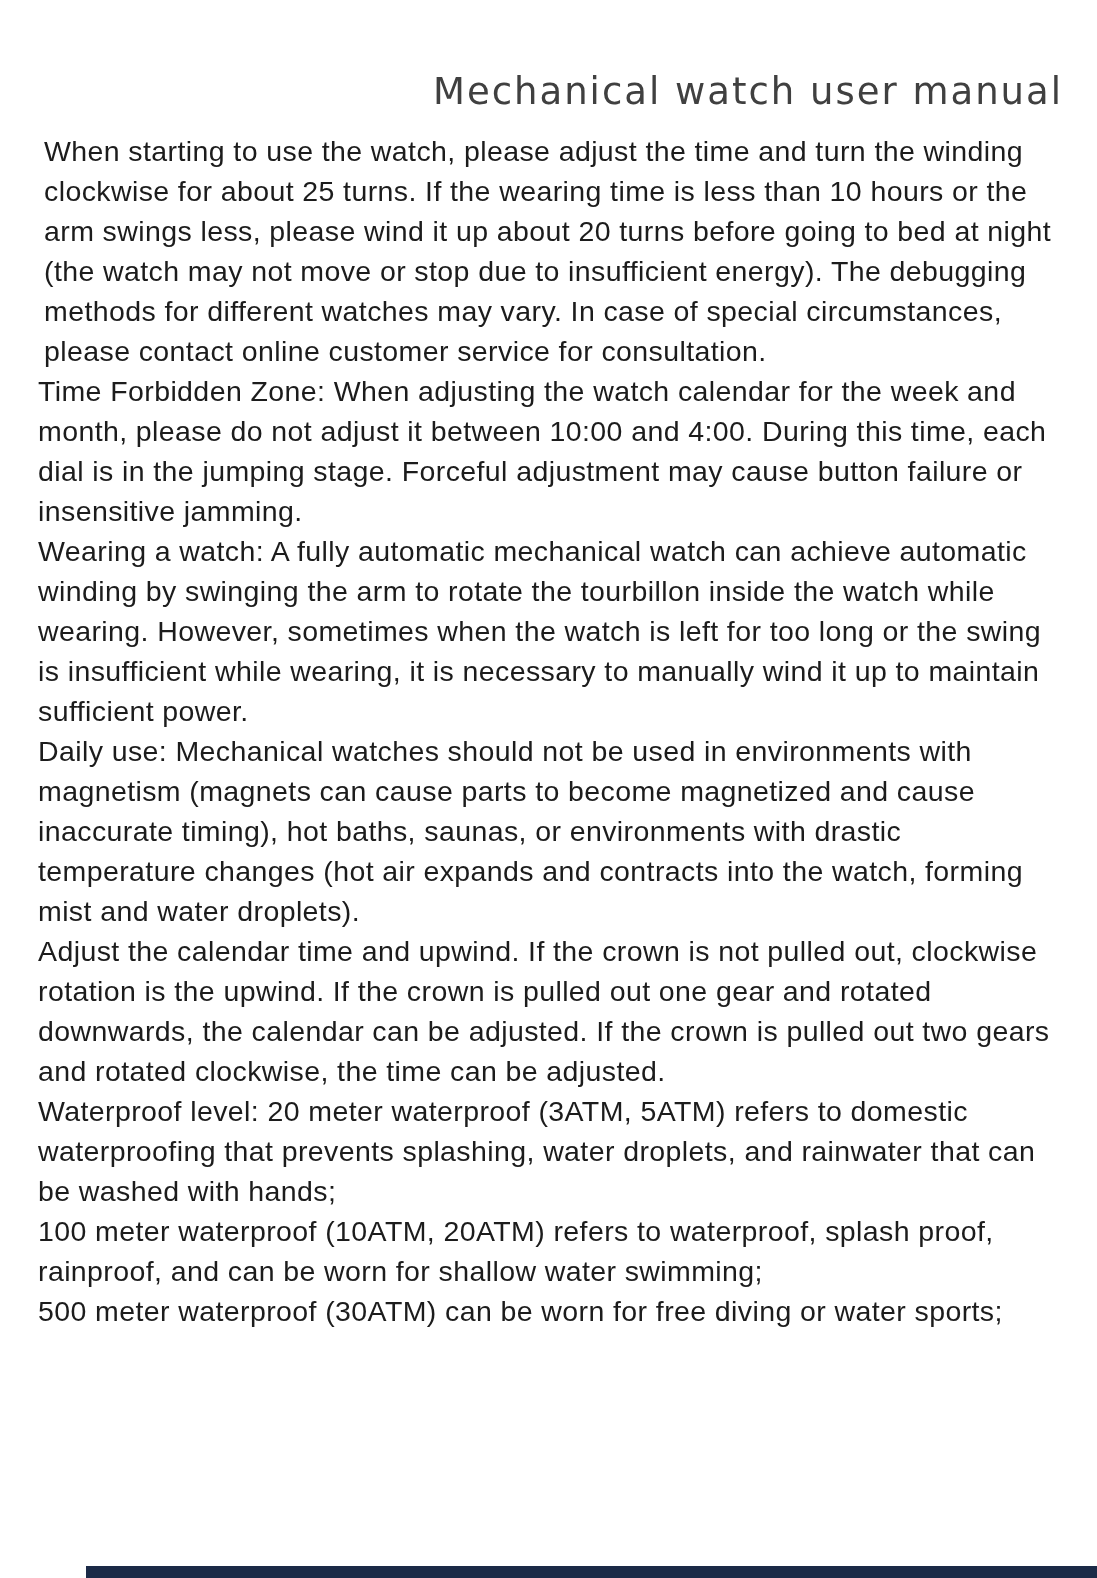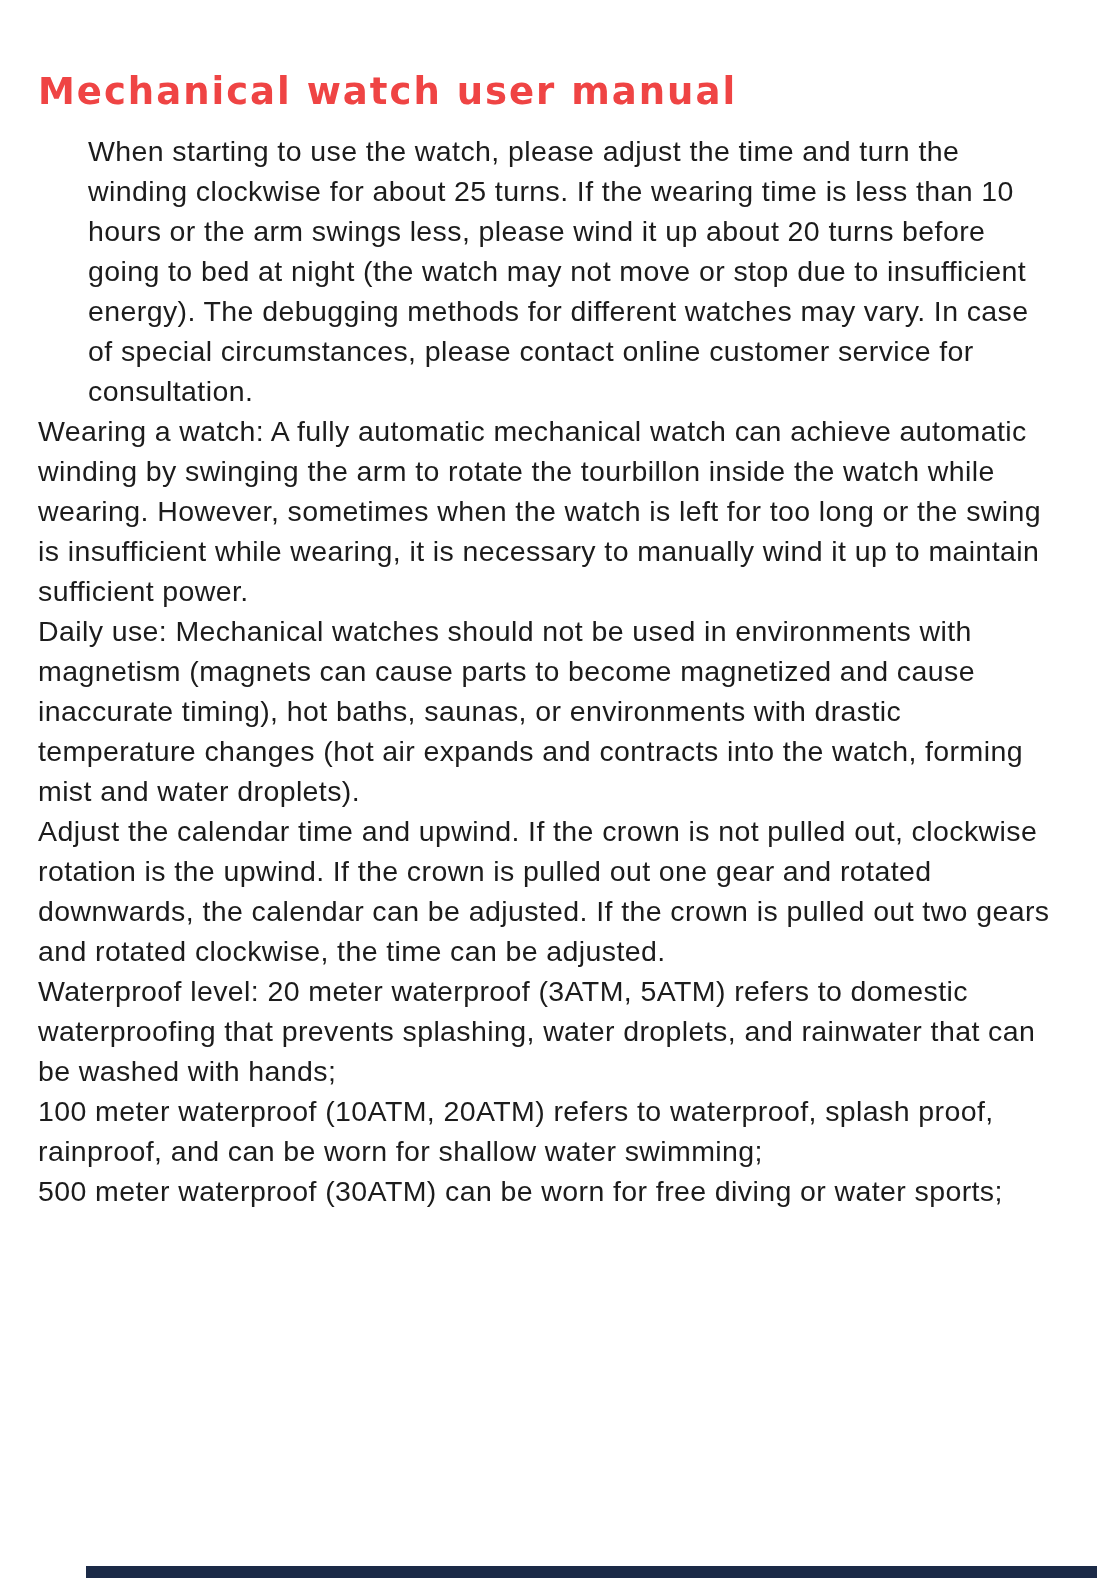--- a/index.html
+++ b/index.html
@@ -17,58 +17,58 @@
   }
   .page {
     box-sizing: border-box;
     width: 1097px;
     height: 1578px;
     padding: 70px 34px 0 38px;
     background: #ffffff;
   }
   .doc-title {
     margin: 0 0 18px 0;
-    text-align: left;
+    text-align: right;
     font-size: 37px;
-    font-weight: 700;
+    font-weight: 400;
     letter-spacing: 2px;
-    color: #ef4444;
+    color: #404040;
     font-family: "DejaVu Sans", "Liberation Sans", sans-serif;
   }
   .doc-body {
     font-size: 28.5px;
     line-height: 40px;
     letter-spacing: 0.4px;
   }
   .doc-paragraph {
     margin: 0;
     text-align: left;
   }
   .doc-paragraph.indented {
     padding-left: 6px;
     padding-right: 4px;
-    margin-left: 44px;
   }
   .footer-bar {
     position: absolute;
     left: 86px;
     right: 0;
     bottom: 0;
     height: 12px;
     background: #1b2a47;
   }
 </style>
 </head>
 <body>
 
 <div class="page">
   <h1 class="doc-title">Mechanical watch user manual</h1>
 
   <div class="doc-body">
     <p class="doc-paragraph indented">When starting to use the watch, please adjust the time and turn the winding clockwise for about 25 turns. If the wearing time is less than 10 hours or the arm swings less, please wind it up about 20 turns before going to bed at night (the watch may not move or stop due to insufficient energy). The debugging methods for different watches may vary. In case of special circumstances, please contact online customer service for consultation.</p>
+    <p class="doc-paragraph">Time Forbidden Zone: When adjusting the watch calendar for the week and month, please do not adjust it between 10:00 and 4:00. During this time, each dial is in the jumping stage. Forceful adjustment may cause button failure or insensitive jamming.</p>
     <p class="doc-paragraph">Wearing a watch: A fully automatic mechanical watch can achieve automatic winding by swinging the arm to rotate the tourbillon inside the watch while wearing. However, sometimes when the watch is left for too long or the swing is insufficient while wearing, it is necessary to manually wind it up to maintain sufficient power.</p>
     <p class="doc-paragraph">Daily use: Mechanical watches should not be used in environments with magnetism (magnets can cause parts to become magnetized and cause inaccurate timing), hot baths, saunas, or environments with drastic temperature changes (hot air expands and contracts into the watch, forming mist and water droplets).</p>
     <p class="doc-paragraph">Adjust the calendar time and upwind. If the crown is not pulled out, clockwise rotation is the upwind. If the crown is pulled out one gear and rotated downwards, the calendar can be adjusted. If the crown is pulled out two gears and rotated clockwise, the time can be adjusted.</p>
     <p class="doc-paragraph">Waterproof level: 20 meter waterproof (3ATM, 5ATM) refers to domestic waterproofing that prevents splashing, water droplets, and rainwater that can be washed with hands;</p>
     <p class="doc-paragraph">100 meter waterproof (10ATM, 20ATM) refers to waterproof, splash proof, rainproof, and can be worn for shallow water swimming;</p>
     <p class="doc-paragraph">500 meter waterproof (30ATM) can be worn for free diving or water sports;</p>
   </div>
 </div>
 
 <div class="footer-bar" style="background: rgb(27, 42, 71);"></div>

